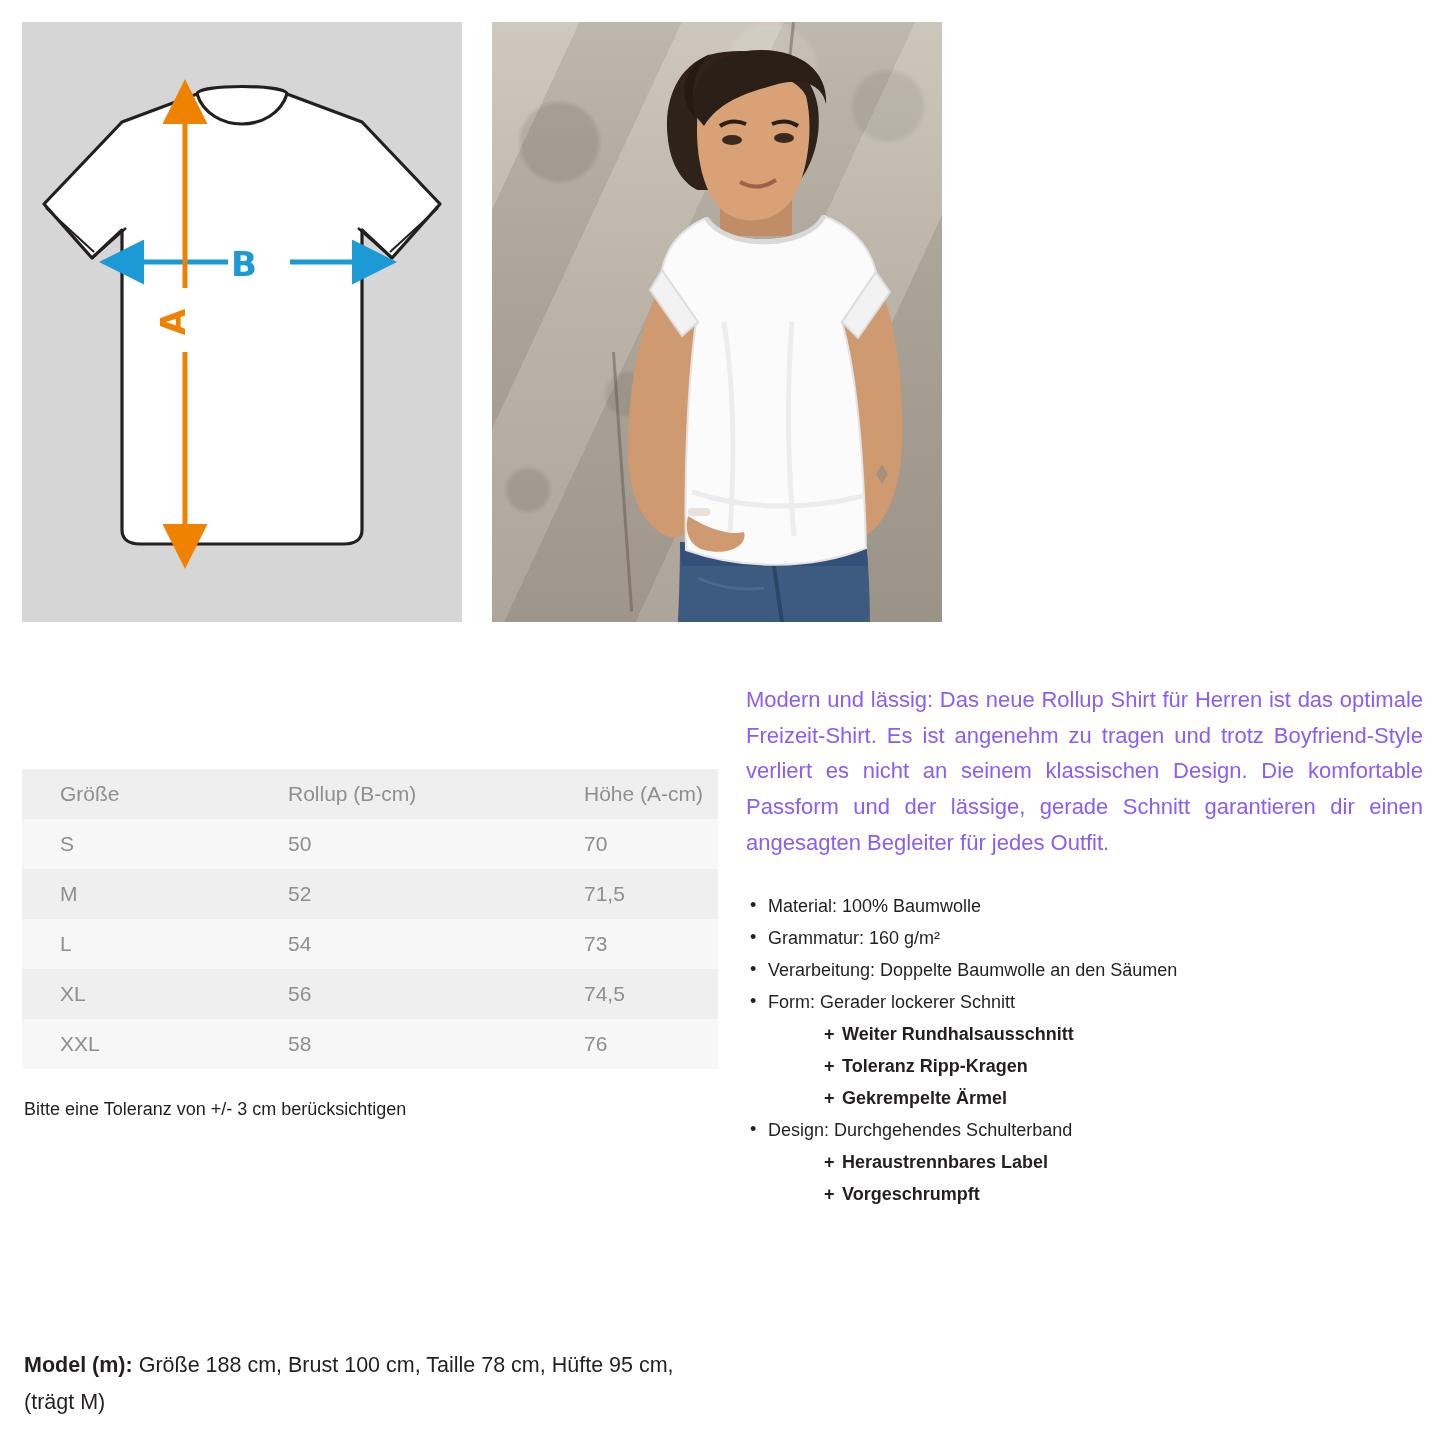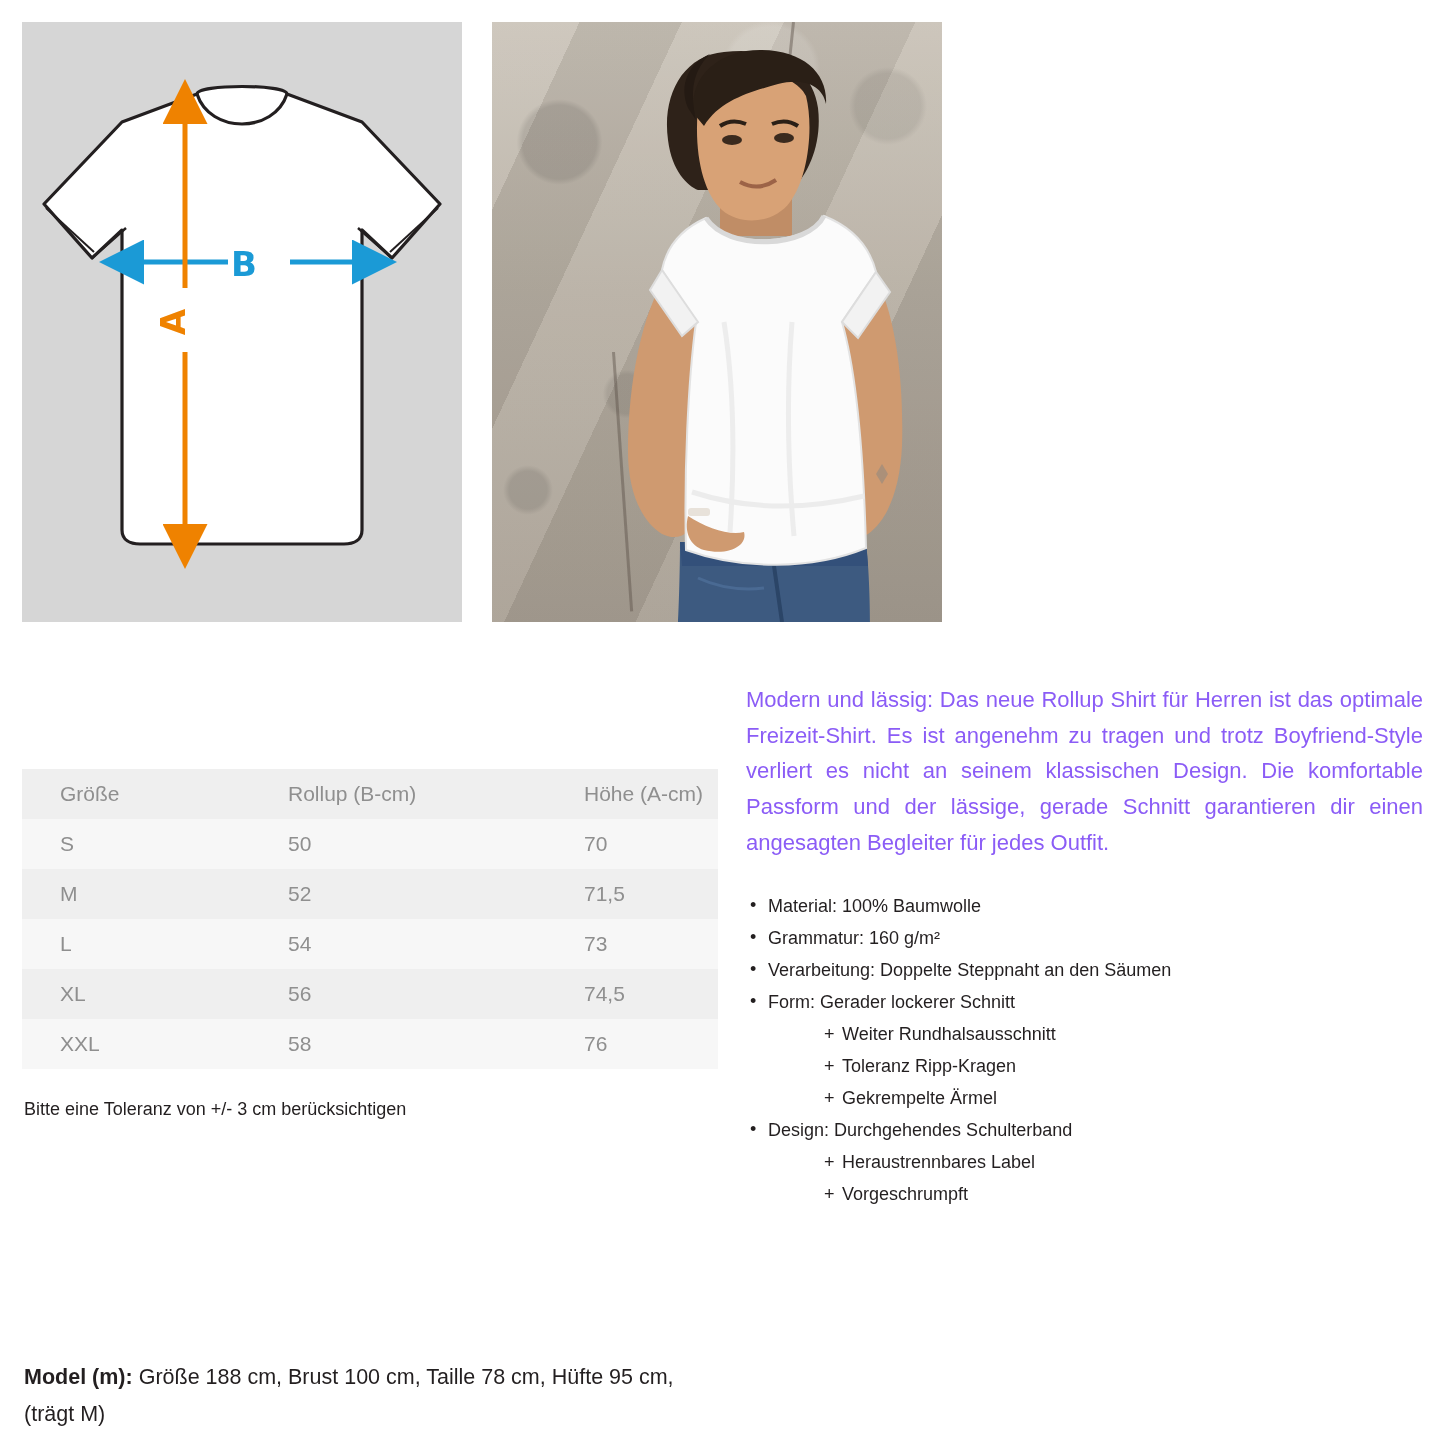--- a/index.html
+++ b/index.html
@@ -115,21 +115,21 @@
   .tolerance {
     margin-top: 30px;
     font-size: 18px;
     color: #231f20;
     padding-left: 2px;
   }
 
   .model-note {
     position: absolute;
     left: 24px;
-    bottom: 18px;
+    bottom: 30px;
     width: 700px;
     font-size: 21.5px;
     line-height: 1.75;
     color: #231f20;
   }
   .model-note b { font-weight: bold; }
 
   
   .desc {
     font-size: 22px;
@@ -152,20 +152,21 @@
     padding-left: 22px;
   }
   ul.features > li.bullet::before {
     content: "\2022";
     position: absolute;
     left: 4px;
     top: -1px;
   }
   ul.features > li.sub {
     padding-left: 96px;
+    font-weight: bold;
   }
   ul.features > li.sub::before {
     content: "+";
     position: absolute;
     left: 78px;
     top: 0;
   }
 </style>
 </head>
 <body>
@@ -324,21 +325,21 @@
 
     <div class="tolerance">Bitte eine Toleranz von +/- 3 cm berücksichtigen</div>
   </div>
 
   <div class="right-col">
     <p class="desc">Modern und lässig: Das neue Rollup Shirt für Herren ist das optimale Freizeit-Shirt. Es ist angenehm zu tragen und trotz Boyfriend-Style verliert es nicht an seinem klassischen Design. Die komfortable Passform und der lässige, gerade Schnitt garantieren dir einen angesagten Begleiter für jedes Outfit.</p>
 
     <ul class="features">
       <li class="bullet">Material: 100% Baumwolle</li>
       <li class="bullet">Grammatur: 160 g/m²</li>
-      <li class="bullet">Verarbeitung: Doppelte Steppnaht an den Säumen</li>
+      <li class="bullet">Verarbeitung: Doppelte Baumwolle an den Säumen</li>
       <li class="bullet">Form: Gerader lockerer Schnitt</li>
       <li class="sub">Weiter Rundhalsausschnitt</li>
       <li class="sub">Toleranz Ripp-Kragen</li>
       <li class="sub">Gekrempelte Ärmel</li>
       <li class="bullet">Design: Durchgehendes Schulterband</li>
       <li class="sub">Heraustrennbares Label</li>
       <li class="sub">Vorgeschrumpft</li>
     </ul>
   </div>
 </div>

